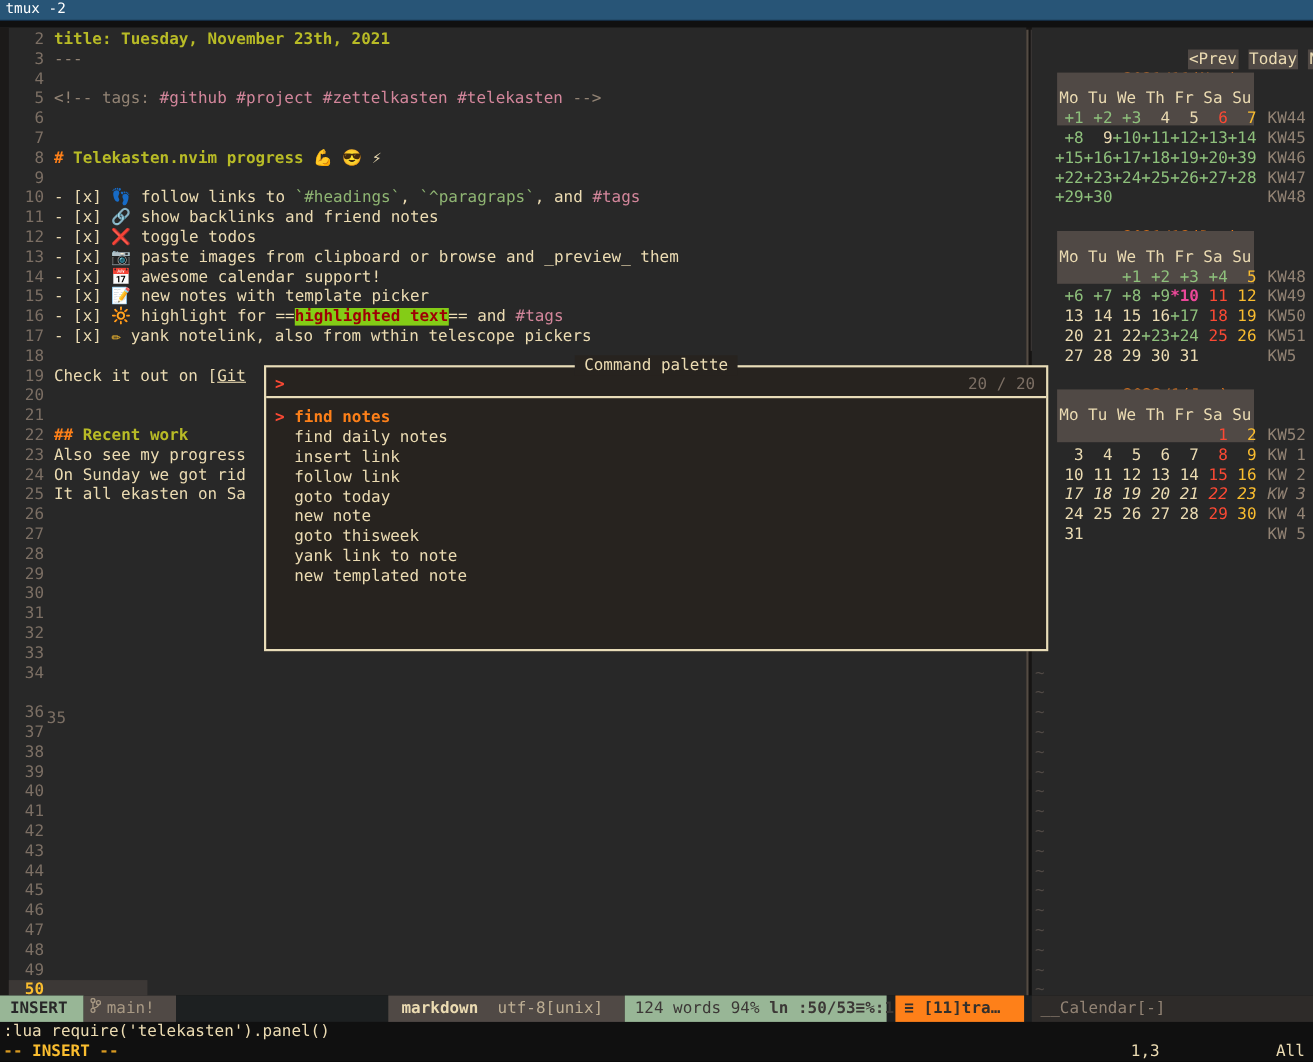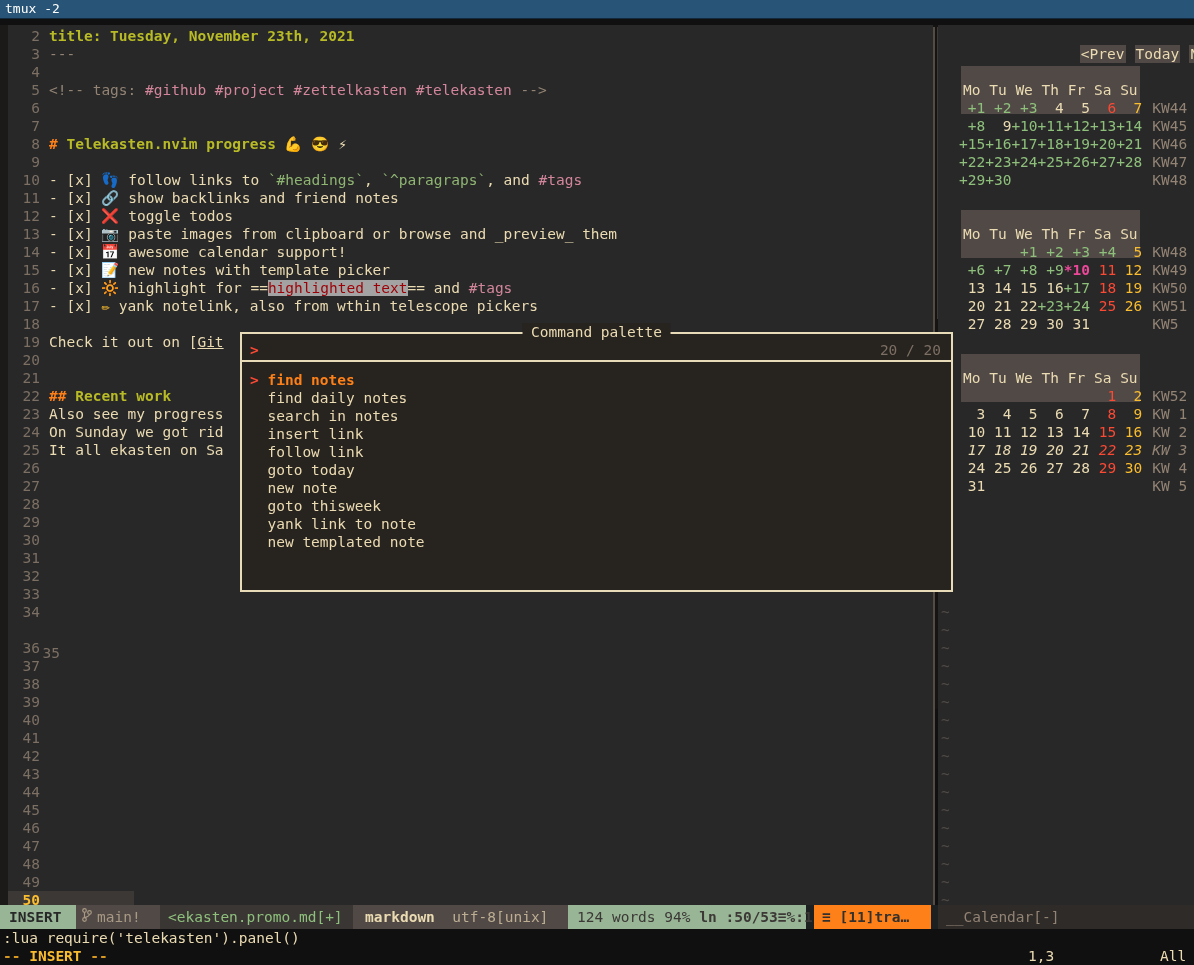--- a/index.html
+++ b/index.html
@@ -14,21 +14,21 @@
   .edge{position:absolute;left:0;top:0;width:8px;height:100%;background:#1c1a19;}
   .row{position:absolute;left:0;height:18px;white-space:pre;}
   .ln{display:inline-block;width:40px;text-align:right;color:#7c6f64;vertical-align:top;}
   .rowtext{display:inline-block;margin-left:9px;white-space:pre;}
   .cursorline .ln{color:#fabd2f;font-weight:bold;}
   .cursorband{position:absolute;left:8px;width:126px;height:18px;background:#3c3836;}
   
   .fg{color:#ebdbb2}.gry{color:#928374}.grn{color:#b8bb26}.org{color:#fe8019}
   .pnk{color:#d3869b}.cod{color:#8fb573}.red{color:#fb4934}.yel{color:#fabd2f}
   .b{font-weight:bold}
-  .hl{background:#a3a3a3;color:#9d0006;font-weight:normal;}
+  .hl{background:#84cc16;color:#9d0006;font-weight:bold;}
   .lnk{color:#ebdbb2;text-decoration:underline;}
   
   .vsep{position:absolute;left:933px;top:2px;width:2px;height:878px;background:#544c44;}
   .scrollthumb{position:absolute;left:937px;top:2px;width:20px;height:292px;background:#3c3836;}
   
   .sidebar{position:absolute;left:938px;top:0;width:256px;height:880px;background:#282828;}
   .cal-line{position:absolute;white-space:pre;height:18px;}
   .cal-title{color:#fe8019;}
   .cal-dayhdr{background:#504945;color:#ebdbb2;padding:16px 2px;}
   .cal-kw{color:#928374;margin-left:10px;}
@@ -140,21 +140,21 @@
 
     <div class="sidebar">
       <div class="cal-line" style="top:2px;left:72px">
         <span class="navbtn">&lt;Prev</span><span class="navbtn">Today</span><span class="navbtn" style="margin-right:0">Next&gt;</span>
       </div>
       <div id="calendar-months">
           <div class="cal-line cal-title" style="top: 38px; left: 83px;">2021/11(Nov)</div>
           <div class="cal-line" style="top: 56px; left: 23px;"><span class="cal-dayhdr">Mo Tu We Th Fr Sa Su</span></div>
           <div class="cal-line" style="top: 74px; left: 21px;"><span class="cell c-n"> +1</span><span class="cell c-n"> +2</span><span class="cell c-n"> +3</span><span class="cell c-d">  4</span><span class="cell c-d">  5</span><span class="cell c-sa">  6</span><span class="cell c-su">  7</span><span class="cal-kw">KW44</span></div>
           <div class="cal-line" style="top: 92px; left: 21px;"><span class="cell c-n"> +8</span><span class="cell c-d">  9</span><span class="cell c-n">+10</span><span class="cell c-n">+11</span><span class="cell c-n">+12</span><span class="cell c-n">+13</span><span class="cell c-n">+14</span><span class="cal-kw">KW45</span></div>
-          <div class="cal-line" style="top: 110px; left: 21px;"><span class="cell c-n">+15</span><span class="cell c-n">+16</span><span class="cell c-n">+17</span><span class="cell c-n">+18</span><span class="cell c-n">+19</span><span class="cell c-n">+20</span><span class="cell c-n">+21</span><span class="cal-kw">KW46</span></div>
+          <div class="cal-line" style="top: 110px; left: 21px;"><span class="cell c-n">+15</span><span class="cell c-n">+16</span><span class="cell c-n">+17</span><span class="cell c-n">+18</span><span class="cell c-n">+19</span><span class="cell c-n">+20</span><span class="cell c-n">+39</span><span class="cal-kw">KW46</span></div>
           <div class="cal-line" style="top: 128px; left: 21px;"><span class="cell c-n">+22</span><span class="cell c-n">+23</span><span class="cell c-n">+24</span><span class="cell c-n">+25</span><span class="cell c-n">+26</span><span class="cell c-n">+27</span><span class="cell c-n">+28</span><span class="cal-kw">KW47</span></div>
           <div class="cal-line" style="top: 146px; left: 21px;"><span class="cell c-n">+29</span><span class="cell c-n">+30</span><span class="cell c-e">   </span><span class="cell c-e">   </span><span class="cell c-e">   </span><span class="cell c-e">   </span><span class="cell c-e">   </span><span class="cal-kw">KW48</span></div>
           <div class="cal-line cal-title" style="top: 182px; left: 83px;">2021/12(Dec)</div>
           <div class="cal-line" style="top: 200px; left: 23px;"><span class="cal-dayhdr">Mo Tu We Th Fr Sa Su</span></div>
           <div class="cal-line" style="top: 218px; left: 21px;"><span class="cell c-e">   </span><span class="cell c-e">   </span><span class="cell c-n"> +1</span><span class="cell c-n"> +2</span><span class="cell c-n"> +3</span><span class="cell c-n"> +4</span><span class="cell c-su">  5</span><span class="cal-kw">KW48</span></div>
           <div class="cal-line" style="top: 236px; left: 21px;"><span class="cell c-n"> +6</span><span class="cell c-n"> +7</span><span class="cell c-n"> +8</span><span class="cell c-n"> +9</span><span class="cell c-td">*10</span><span class="cell c-sa"> 11</span><span class="cell c-su"> 12</span><span class="cal-kw">KW49</span></div>
           <div class="cal-line" style="top: 254px; left: 21px;"><span class="cell c-d"> 13</span><span class="cell c-d"> 14</span><span class="cell c-d"> 15</span><span class="cell c-d"> 16</span><span class="cell c-n">+17</span><span class="cell c-sa"> 18</span><span class="cell c-su"> 19</span><span class="cal-kw">KW50</span></div>
           <div class="cal-line" style="top: 272px; left: 21px;"><span class="cell c-d"> 20</span><span class="cell c-d"> 21</span><span class="cell c-d"> 22</span><span class="cell c-n">+23</span><span class="cell c-n">+24</span><span class="cell c-sa"> 25</span><span class="cell c-su"> 26</span><span class="cal-kw">KW51</span></div>
           <div class="cal-line" style="top: 290px; left: 21px;"><span class="cell c-d"> 27</span><span class="cell c-d"> 28</span><span class="cell c-d"> 29</span><span class="cell c-d"> 30</span><span class="cell c-d"> 31</span><span class="cell c-e">   </span><span class="cell c-e">   </span><span class="cal-kw">KW5</span></div>
           <div class="cal-line cal-title" style="top: 326px; left: 83px;">2022/1(Jan)</div>
@@ -189,40 +189,38 @@
 
     <div class="palette">
       <div class="p-title">Command palette</div>
       <div class="p-prompt">
         <span class="p-caret">&gt;</span>
         <span class="p-count">20 / 20</span>
       </div>
       <div class="p-list" id="palette-list">
           <div class="p-item selected"><span class="sel-caret">&gt; </span><span class="p-label">find notes</span></div>
           <div class="p-item"><span class="sel-caret">  </span><span class="p-label">find daily notes</span></div>
-          <div class="p-item"><span class="sel-caret">  </span><span class="p-label">search in notes</span></div>
           <div class="p-item"><span class="sel-caret">  </span><span class="p-label">insert link</span></div>
           <div class="p-item"><span class="sel-caret">  </span><span class="p-label">follow link</span></div>
           <div class="p-item"><span class="sel-caret">  </span><span class="p-label">goto today</span></div>
           <div class="p-item"><span class="sel-caret">  </span><span class="p-label">new note</span></div>
           <div class="p-item"><span class="sel-caret">  </span><span class="p-label">goto thisweek</span></div>
           <div class="p-item"><span class="sel-caret">  </span><span class="p-label">yank link to note</span></div>
           <div class="p-item"><span class="sel-caret">  </span><span class="p-label">new templated note</span></div>
         </div>
     </div>
 
     <div class="statusline">
       <div class="seg seg-mode">INSERT</div>
       <div class="seg seg-branch"><span class="branch-icon"><svg width="10" height="14" viewBox="0 0 10 14">
               <circle cx="2.5" cy="2.5" r="1.8" fill="none" stroke="#a89984" stroke-width="1.2"></circle>
               <circle cx="2.5" cy="11.5" r="1.8" fill="none" stroke="#a89984" stroke-width="1.2"></circle>
               <circle cx="7.5" cy="4.5" r="1.8" fill="none" stroke="#a89984" stroke-width="1.2"></circle>
               <path d="M2.5 4.3v5.4 M7.5 6.3c0 2-2 2.5-5 3.5" fill="none" stroke="#a89984" stroke-width="1.2"></path>
             </svg></span><span>main!</span></div>
-      <div class="seg seg-file">&lt;ekasten.promo.md[+]</div>
       <div class="seg seg-mid"><span class="b" style="color:#ebdbb2">markdown</span><span>  </span><span>utf-8[unix]</span></div>
       <div class="seg seg-stats"><span>124 words</span><span> </span><span>94%</span><span> </span><span class="b">ln :50/53</span><span class="b">≡%:1</span></div>
       <div class="seg seg-tabs"><span>≡</span><span> </span><span>[11]tra…</span></div>
       <div class="seg seg-calstat">__Calendar[-]</div>
     </div>
 
     <div class="cmdline">:lua require('telekasten').panel()</div>
 
     <div class="lastrow">
       <span class="mode-ind"><span class="dash">--</span><span> </span><span class="word">INSERT</span><span> </span><span class="dash">--</span></span>

